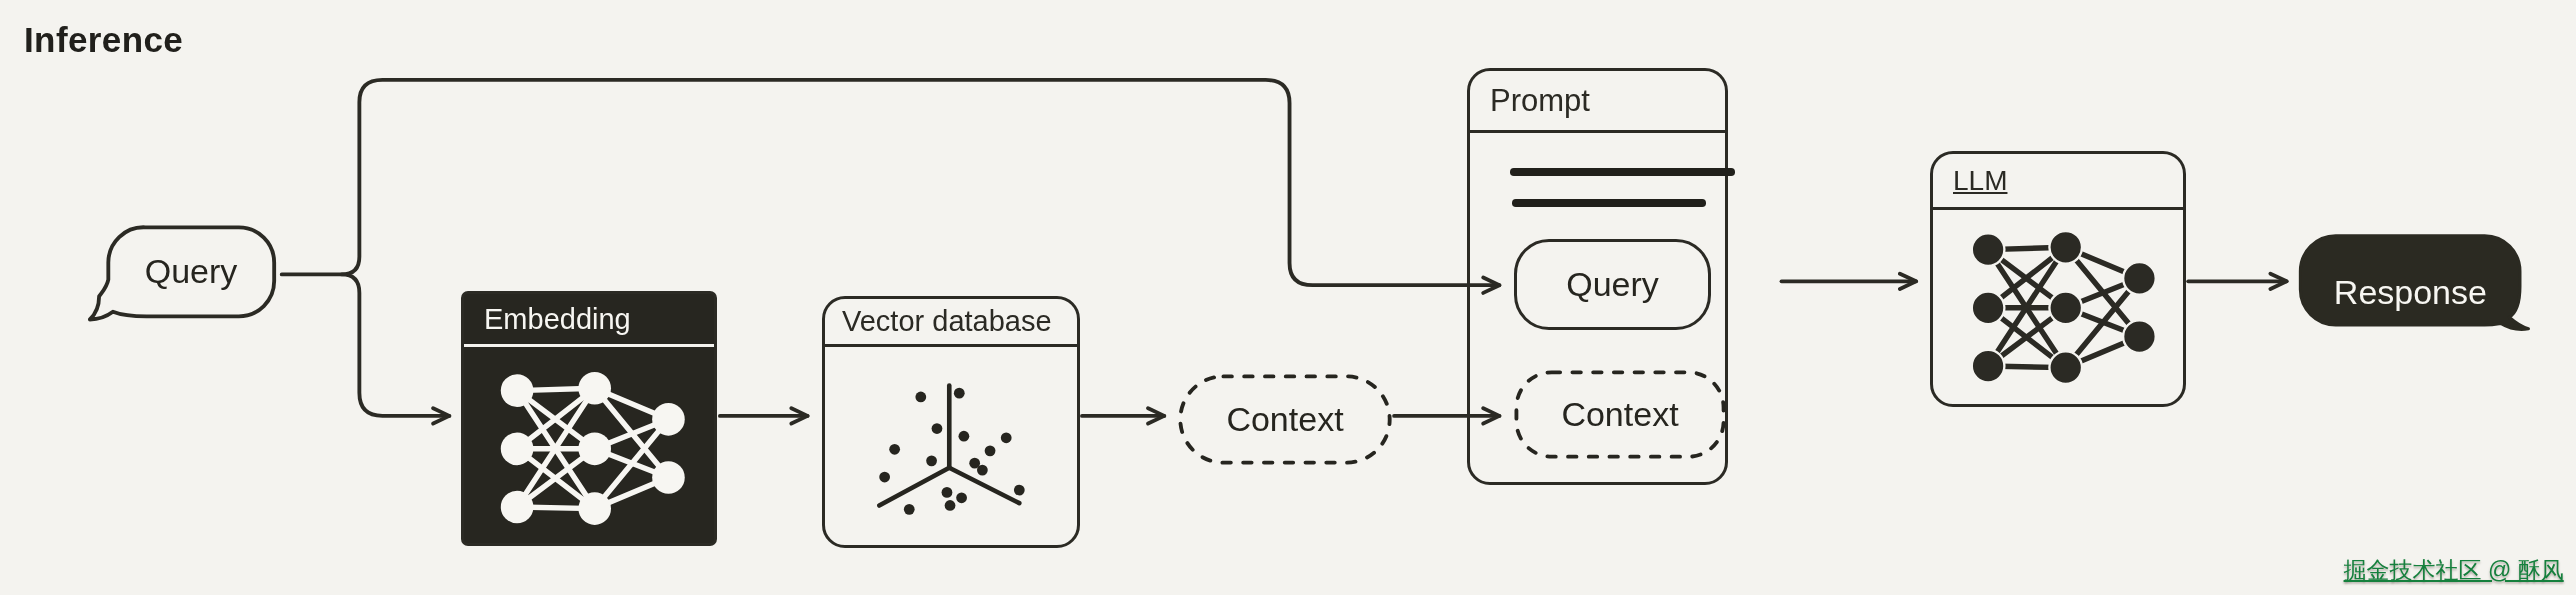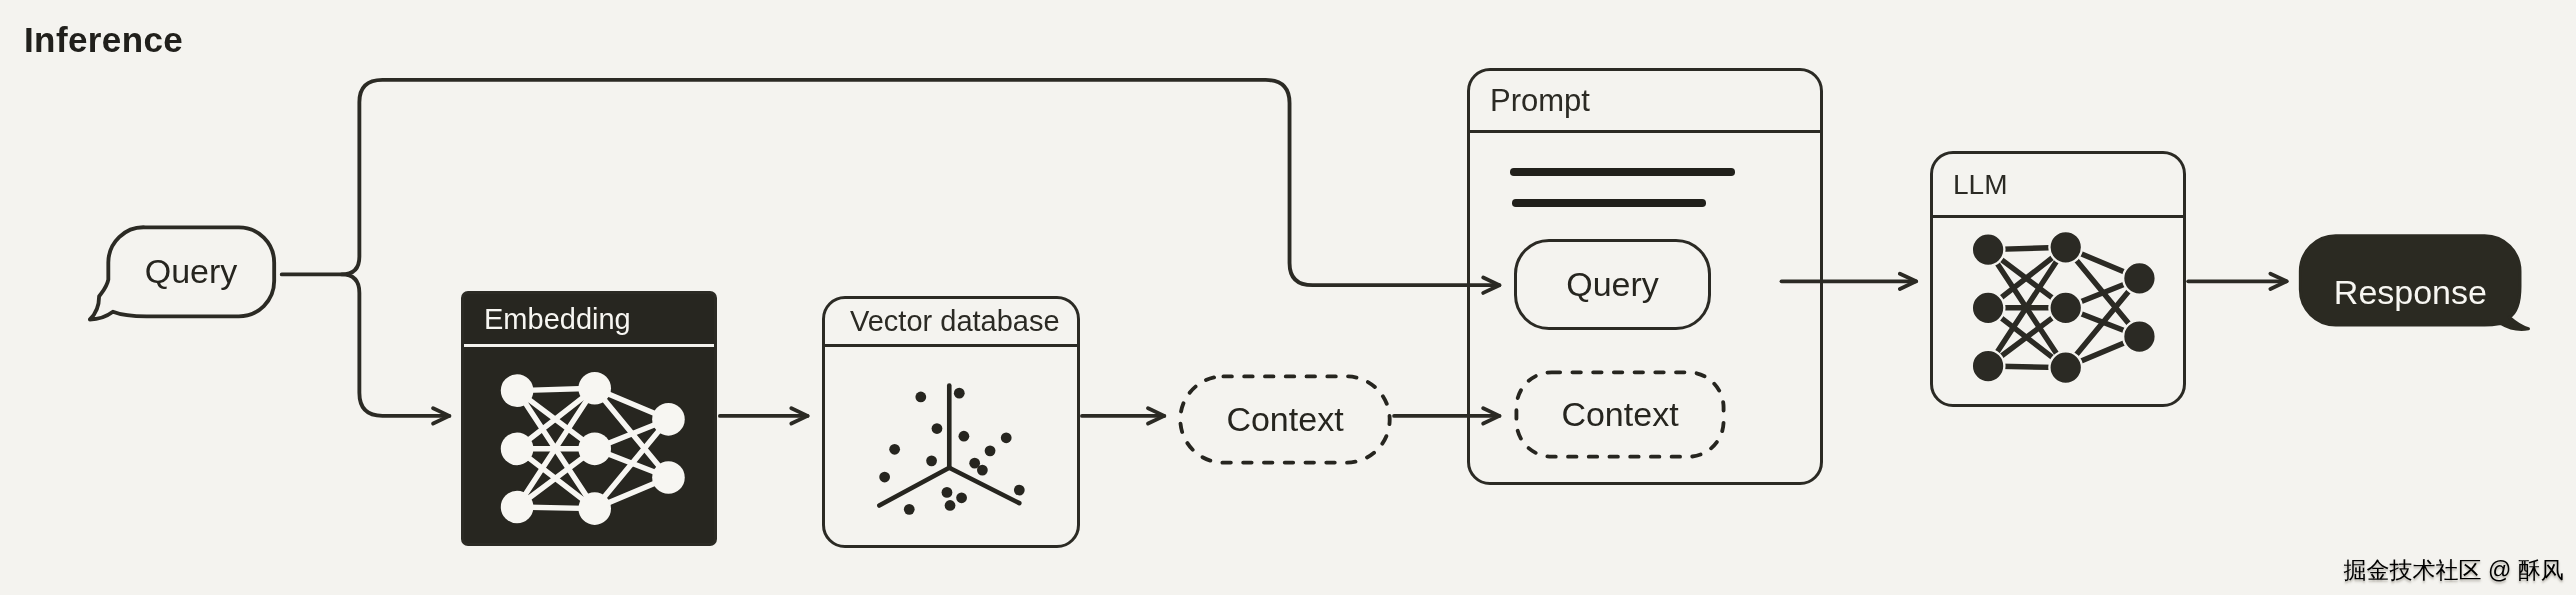--- a/index.html
+++ b/index.html
@@ -22,21 +22,21 @@
   .icon-wrap{position:absolute;}
   .bubble-label{position:absolute;display:flex;align-items:center;justify-content:center;
     font-size:34px;color:#26251f;}
   .bubble-label.light{color:var(--light);}
   .pill{position:absolute;box-sizing:border-box;display:flex;align-items:center;
     justify-content:center;font-size:34px;color:#26251f;}
   .pill.solid{border:3.8px solid var(--ink);border-radius:35px;}
   .dash-svg{position:absolute;left:0;top:0;width:100%;height:100%;}
   .bar{position:absolute;height:7.7px;border-radius:3.8px;background:var(--bar);}
   .watermark{position:absolute;right:12.3px;top:555px;font-size:23px;
-    color:#000000;text-shadow:0 1.5px 2.3px rgba(90,85,70,.45);z-index:3;}
+    color:#15803d;text-shadow:0 1.5px 2.3px rgba(90,85,70,.45);z-index:3;text-decoration:underline;}
 </style>
 </head>
 <body>
 
 <div class="canvas">
 
   <svg class="connectors" viewBox="0 0 3350 774" xmlns="http://www.w3.org/2000/svg">
     <defs>
       <marker id="arrow" markerUnits="userSpaceOnUse" markerWidth="30" markerHeight="30" refX="24" refY="13" orient="auto">
         <path d="M3,3 L24,13 L3,23" fill="none" stroke="#2b2a24" stroke-width="5" stroke-linecap="round" stroke-linejoin="round"></path>
@@ -93,21 +93,21 @@
             <circle cx="138" cy="108" r="21"></circle>
             <circle cx="138" cy="185" r="21"></circle>
           <circle cx="233" cy="70" r="21"></circle>
             <circle cx="233" cy="145" r="21"></circle>
         </g>
       </svg>
     </div>
   </div>
 
   <div class="box" style="left:822px;top:296px;width:258px;height:252px;">
-    <div class="box-header" style="height:48px;padding-left:25px;">Vector database</div>
+    <div class="box-header" style="height:48px;padding-left:17px;">Vector database</div>
     <div class="icon-wrap" style="left:35px;top:71px;width:177px;height:154px;">
       <svg width="177" height="154" viewBox="0 0 230 200" xmlns="http://www.w3.org/2000/svg">
         <g stroke="#26251f" stroke-width="6" stroke-linecap="round" fill="none">
           <line x1="116" y1="20" x2="116" y2="127"></line>
           <line x1="116" y1="127" x2="25" y2="176"></line>
           <line x1="116" y1="127" x2="207" y2="173"></line>
         </g>
         <g fill="#26251f">
           <circle cx="79" cy="35" r="7"></circle>
             <circle cx="129" cy="30" r="7"></circle>
@@ -130,39 +130,39 @@
     </div>
   </div>
 
   <div class="layer" style="left:1178px;top:374px;width:214px;height:91px;">
     <svg class="dash-svg" viewBox="0 0 278 118" xmlns="http://www.w3.org/2000/svg">
       <rect x="3" y="3" width="272" height="112" rx="56" fill="none" stroke="#26251f" stroke-width="5" stroke-linecap="round" stroke-dasharray="11 16"></rect>
     </svg>
     <div class="bubble-label" style="left:0;top:0;width:214px;height:91px;">Context</div>
   </div>
 
-  <div class="box" style="left:1467px;top:68px;width:356px;height:417px;">
+  <div class="box" style="left:1467px;top:68px;width:261px;height:417px;">
     <div class="box-header" style="height:62px;font-size:31px;">Prompt</div>
     <div>
       <div class="bar" style="left:40px;top:97px;width:225px;"></div>
       <div class="bar" style="left:42px;top:128px;width:194px;"></div>
     </div>
     <div class="pill solid" style="left:44px;top:168px;width:197px;height:91px;">
       <span>Query</span>
     </div>
     <div class="pill" style="left:44px;top:299px;width:212px;height:89px;">
       <svg class="dash-svg" viewBox="0 0 276 116" xmlns="http://www.w3.org/2000/svg">
         <rect x="3" y="3" width="270" height="110" rx="46" fill="none" stroke="#26251f" stroke-width="5" stroke-linecap="round" stroke-dasharray="11 16"></rect>
       </svg>
       <span style="position:relative;">Context</span>
     </div>
   </div>
 
   <div class="box" style="left:1930px;top:151px;width:256px;height:256px;">
-    <div class="box-header" style="height:64px;font-size:28px;">LLM</div>
+    <div class="box-header" style="height:56px;font-size:28px;text-decoration:underline;">LLM</div>
     <div class="icon-wrap" style="left:25px;top:70px;width:203px;height:163px;">
       <svg width="203" height="163" viewBox="0 0 260 210" xmlns="http://www.w3.org/2000/svg">
         <g stroke="#2b2a24" stroke-width="7" stroke-linecap="round">
           <line x1="38" y1="33" x2="138" y2="30"></line>
             <line x1="38" y1="33" x2="138" y2="108"></line>
             <line x1="38" y1="33" x2="138" y2="185"></line>
           <line x1="38" y1="108" x2="138" y2="30"></line>
             <line x1="38" y1="108" x2="138" y2="108"></line>
             <line x1="38" y1="108" x2="138" y2="185"></line>
           <line x1="38" y1="183" x2="138" y2="30"></line>

